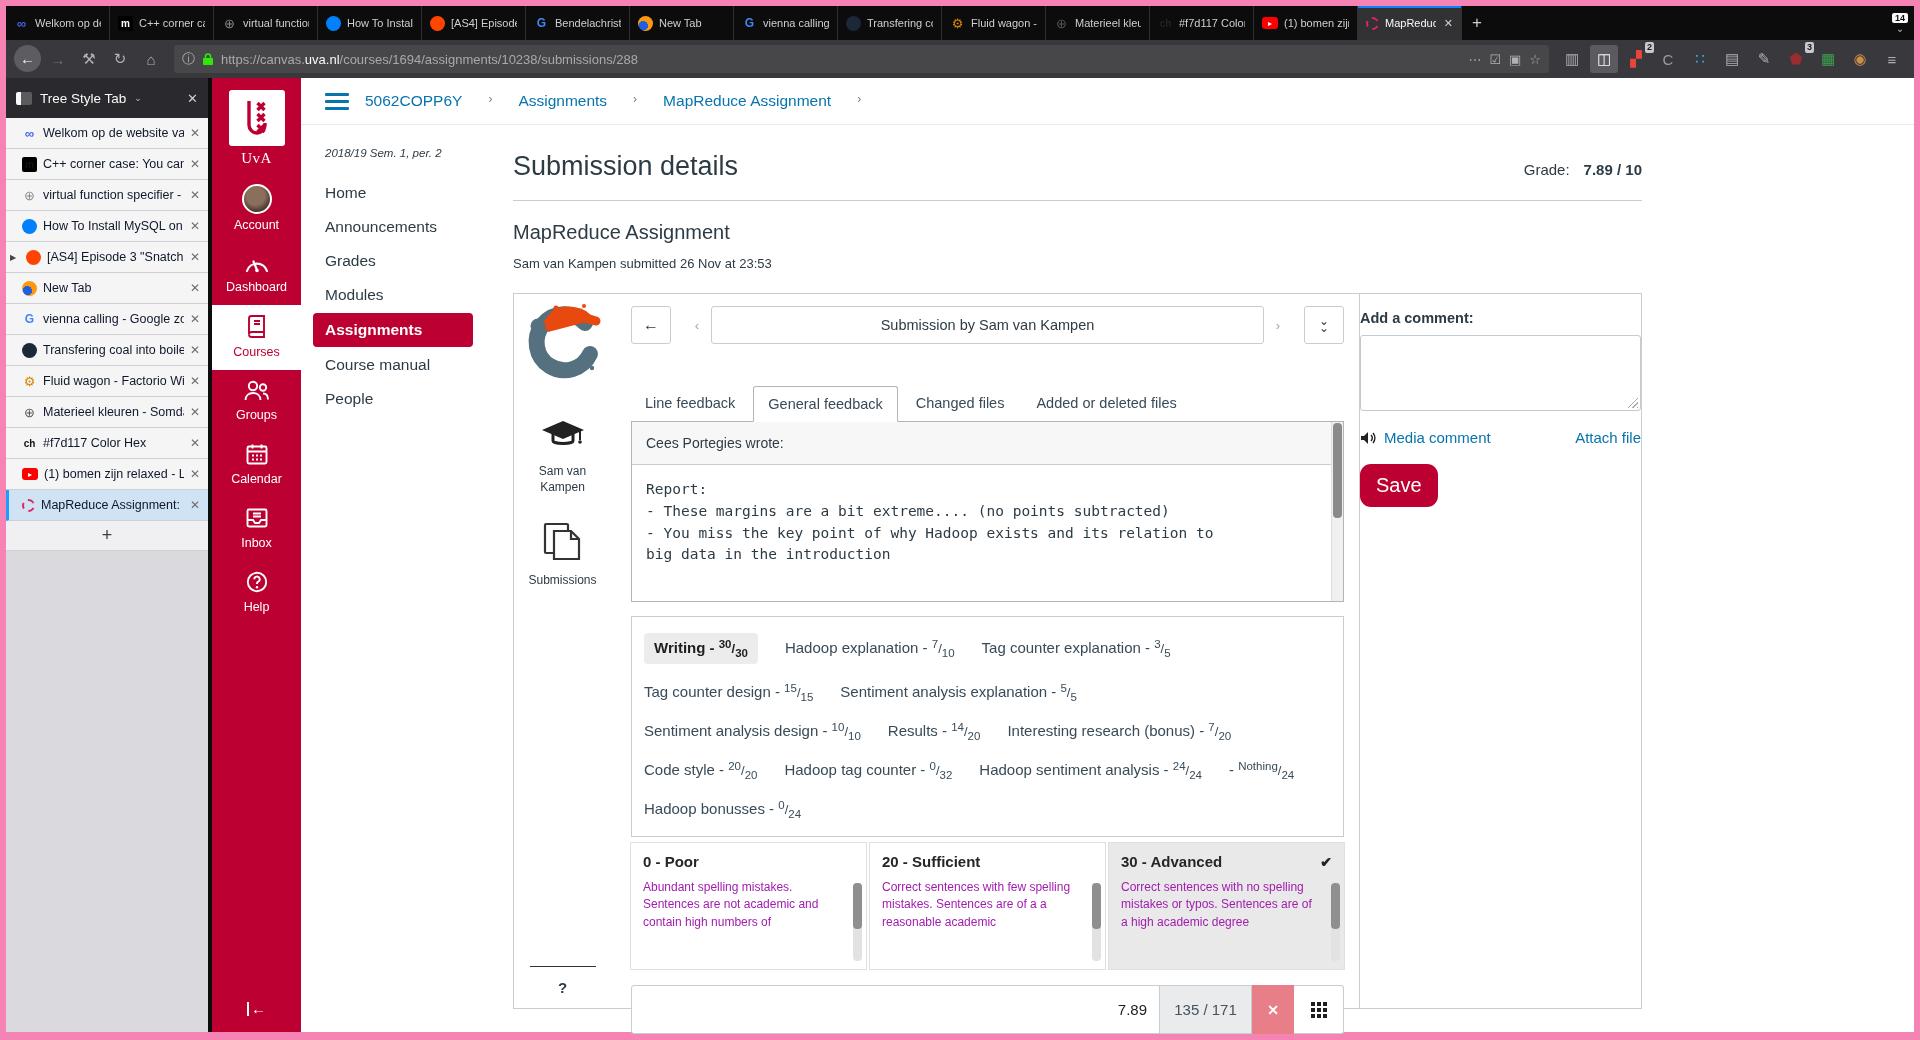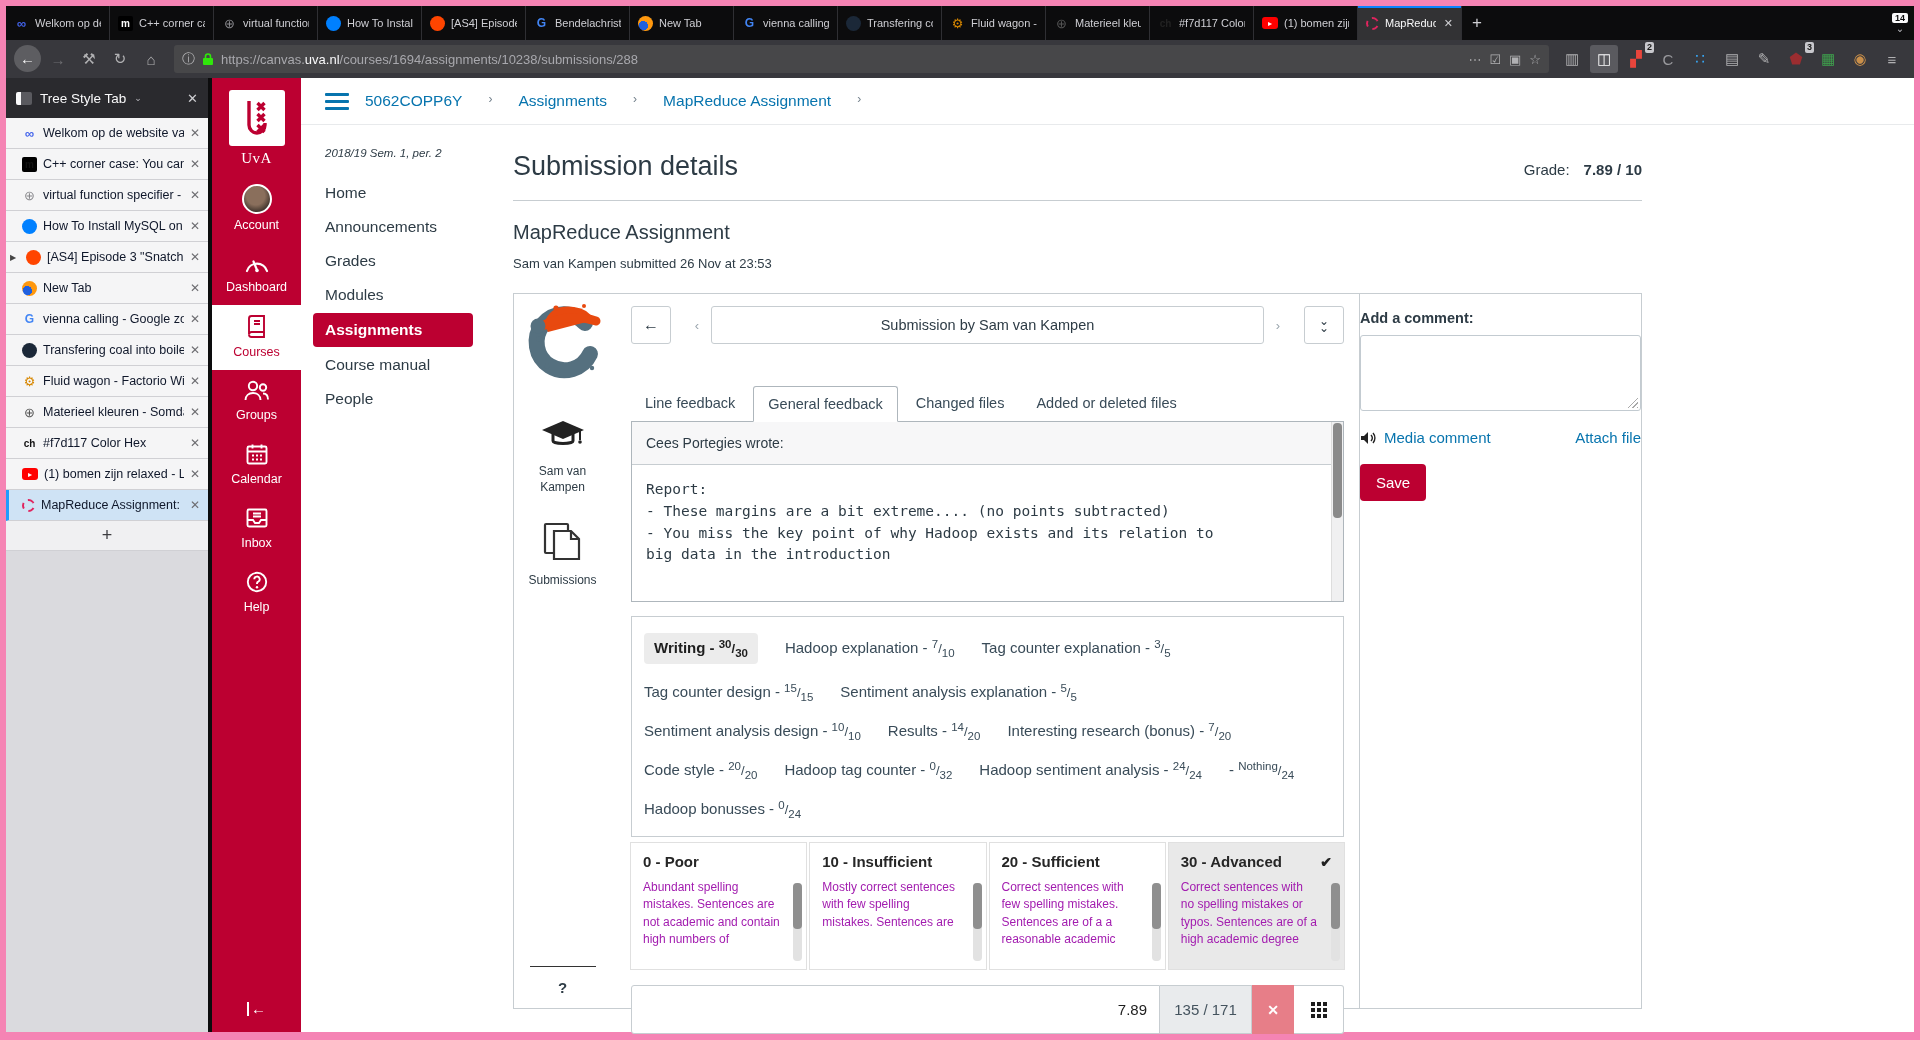--- a/index.html
+++ b/index.html
@@ -141,21 +141,21 @@
 .gridicon i{width:4px;height:4px;background:#1e1e1e}
 
 .commentcol{width:282px;flex:none;border-left:1px solid #c7cdd1;padding:16px 0 0}
 .clabel{font-weight:bold;font-size:14.5px;margin-bottom:9px}
 .cbox{height:76px;border:1px solid #c3cbd1;border-radius:3px;background:#fff;position:relative}
 .resize{position:absolute;right:2px;bottom:2px;width:13px;height:13px;background:repeating-linear-gradient(135deg,transparent 0 2px,#aaa 2px 3px);clip-path:polygon(100% 0,100% 100%,0 100%)}
 .clinks{display:flex;align-items:center;margin-top:18px;font-size:15px}
 .clink{color:#0774ae}
 .clinks .att{margin-left:auto}
 .clinks .spk{margin-right:7px;display:inline-flex}
-.savebtn{margin-top:18px;display:inline-block;background:#bc0031;color:#fff;padding:10px 16px;border-radius:4px;font-size:15px}
+.savebtn{margin-top:18px;display:inline-block;background:#bc0031;color:#fff;padding:10px 16px;border-radius:11px;font-size:20px}
 </style>
 </head>
 <body>
 
 <div class="frame">
 
   <div class="tabstrip">
     <div id="tabs-container" style="display:flex;min-width:0">
         <div class="tab">
           <span class="fav fav-infinity">∞</span>
@@ -533,29 +533,20 @@
                     <div class="rtitle">
                       <span>0 - Poor</span>
                     </div>
                     <div class="rtext">Abundant spelling mistakes. Sentences are not academic and contain high numbers of</div>
                     <div class="rscroll">
                       <div class="rthumb"></div>
                     </div>
                   </div>
                   <div class="rcol">
                     <div class="rtitle">
-                      <span>10 - Insufficient</span>
-                    </div>
-                    <div class="rtext">Mostly correct sentences with few spelling mistakes. Sentences are</div>
-                    <div class="rscroll">
-                      <div class="rthumb"></div>
-                    </div>
-                  </div>
-                  <div class="rcol">
-                    <div class="rtitle">
                       <span>20 - Sufficient</span>
                     </div>
                     <div class="rtext">Correct sentences with few spelling mistakes. Sentences are of a a reasonable academic</div>
                     <div class="rscroll">
                       <div class="rthumb"></div>
                     </div>
                   </div>
                   <div class="rcol selected">
                     <div class="rtitle">
                       <span>30 - Advanced</span>

